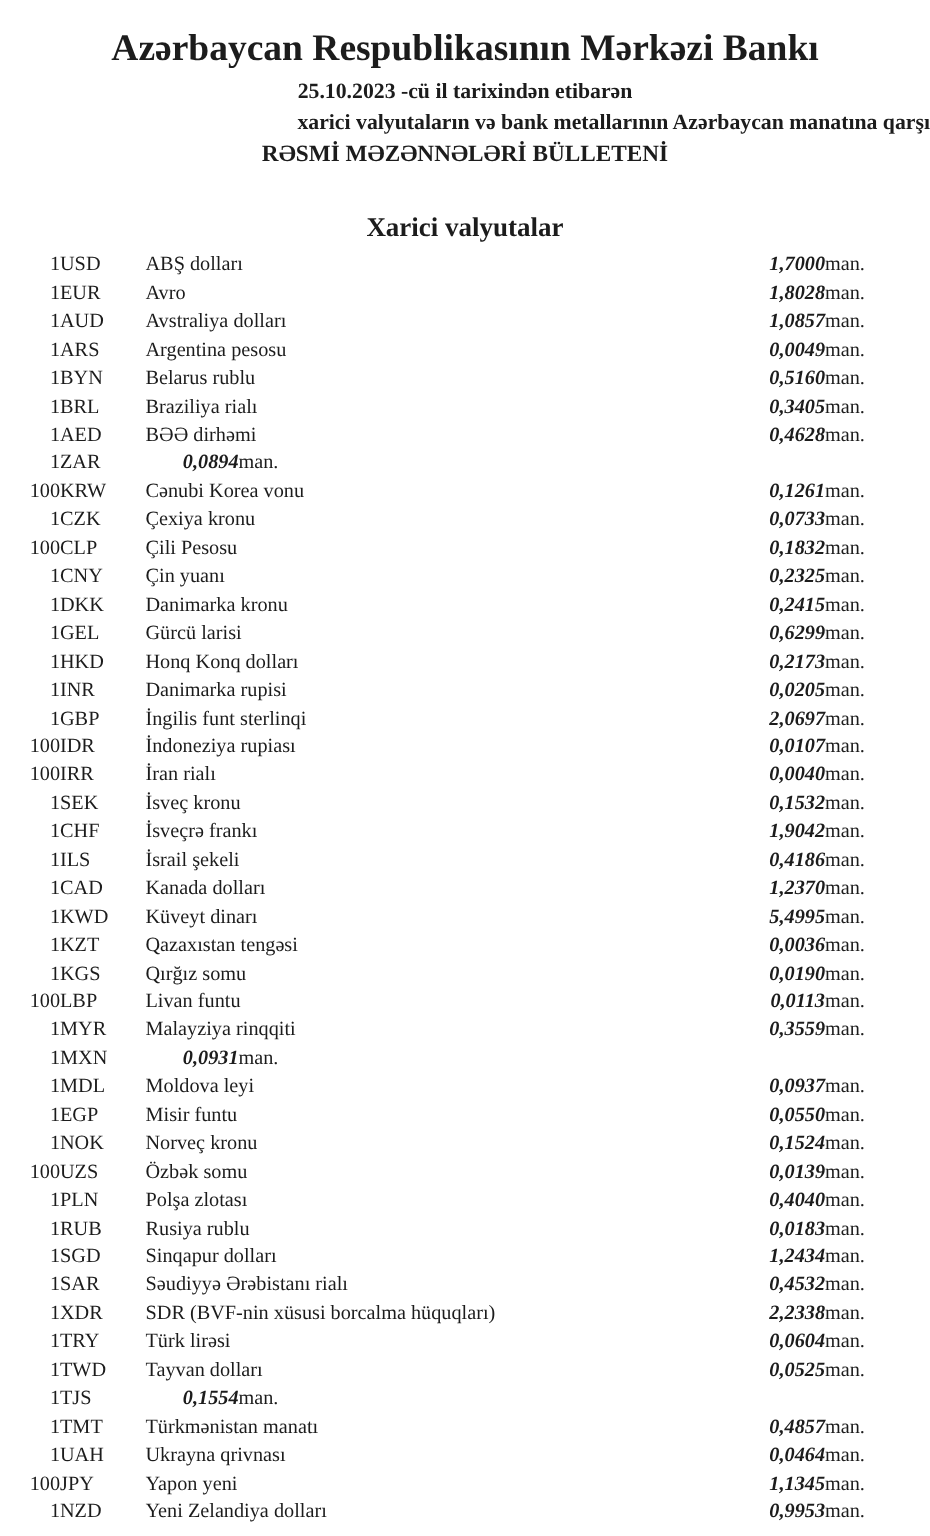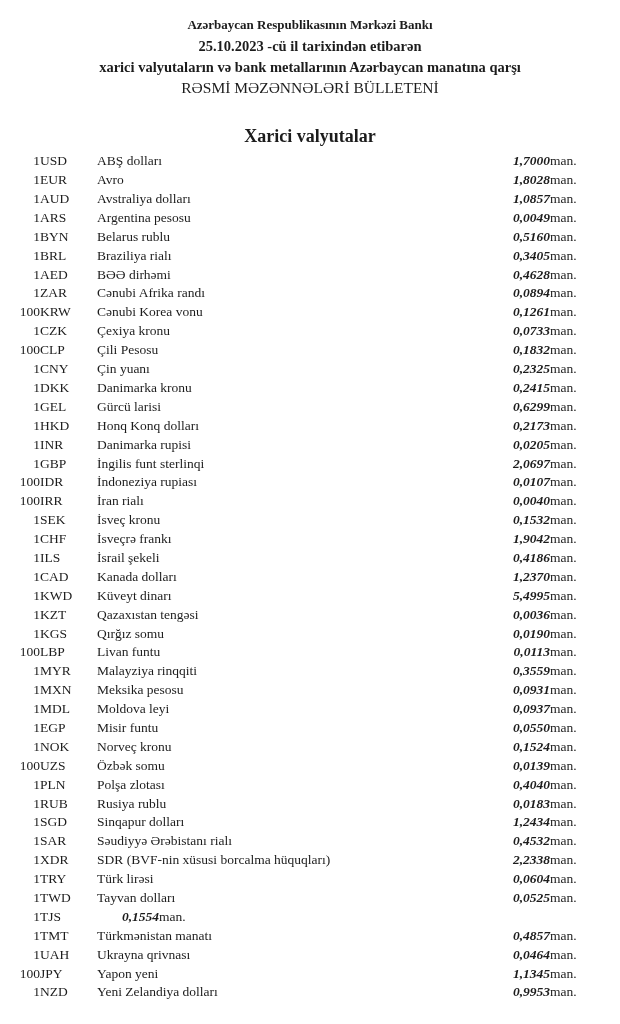--- a/index.html
+++ b/index.html
@@ -17,38 +17,39 @@
   .page {
     width: 620px;
     height: 1024px;
     box-sizing: border-box;
     padding-top: 17px;
   }
   .doc-header {
     text-align: center;
   }
   .bank-name {
-    font-size: 13px;
+    font-size: 25px;
     font-weight: bold;
     line-height: 1.25;
     margin: 0 0 5px 0;
   }
   .date-line {
     font-size: 14.5px;
     font-weight: bold;
     margin: 0 0 4px 0;
   }
   .subject-line {
     font-size: 14.5px;
     font-weight: bold;
     margin: 0 0 3px 0;
+    text-align: right;
   }
   .bulletin-title {
     font-size: 15.5px;
-    font-weight: normal;
+    font-weight: bold;
     margin: 0;
   }
   .section-title {
     text-align: center;
     font-size: 18px;
     font-weight: bold;
     margin: 29px 0 5px 0;
   }
   .rates-table {
     margin-top: 3px;
@@ -156,21 +157,20 @@
     <span class="cell-qty">1</span>
     <span class="cell-code">AED</span>
     <span class="cell-name">BƏƏ dirhəmi</span>
     <span class="cell-rate">0,4628</span>
     <span class="cell-unit">man.</span>
   </div>
 
   <div class="rate-row">
     <span class="cell-qty">1</span>
     <span class="cell-code">ZAR</span>
-    <span class="cell-name">Cənubi Afrika randı</span>
     <span class="cell-rate">0,0894</span>
     <span class="cell-unit">man.</span>
   </div>
 
   <div class="rate-row">
     <span class="cell-qty">100</span>
     <span class="cell-code">KRW</span>
     <span class="cell-name">Cənubi Korea vonu</span>
     <span class="cell-rate">0,1261</span>
     <span class="cell-unit">man.</span>
@@ -324,21 +324,20 @@
     <span class="cell-qty">1</span>
     <span class="cell-code">MYR</span>
     <span class="cell-name">Malayziya rinqqiti</span>
     <span class="cell-rate">0,3559</span>
     <span class="cell-unit">man.</span>
   </div>
 
   <div class="rate-row">
     <span class="cell-qty">1</span>
     <span class="cell-code">MXN</span>
-    <span class="cell-name">Meksika pesosu</span>
     <span class="cell-rate">0,0931</span>
     <span class="cell-unit">man.</span>
   </div>
 
   <div class="rate-row">
     <span class="cell-qty">1</span>
     <span class="cell-code">MDL</span>
     <span class="cell-name">Moldova leyi</span>
     <span class="cell-rate">0,0937</span>
     <span class="cell-unit">man.</span>

